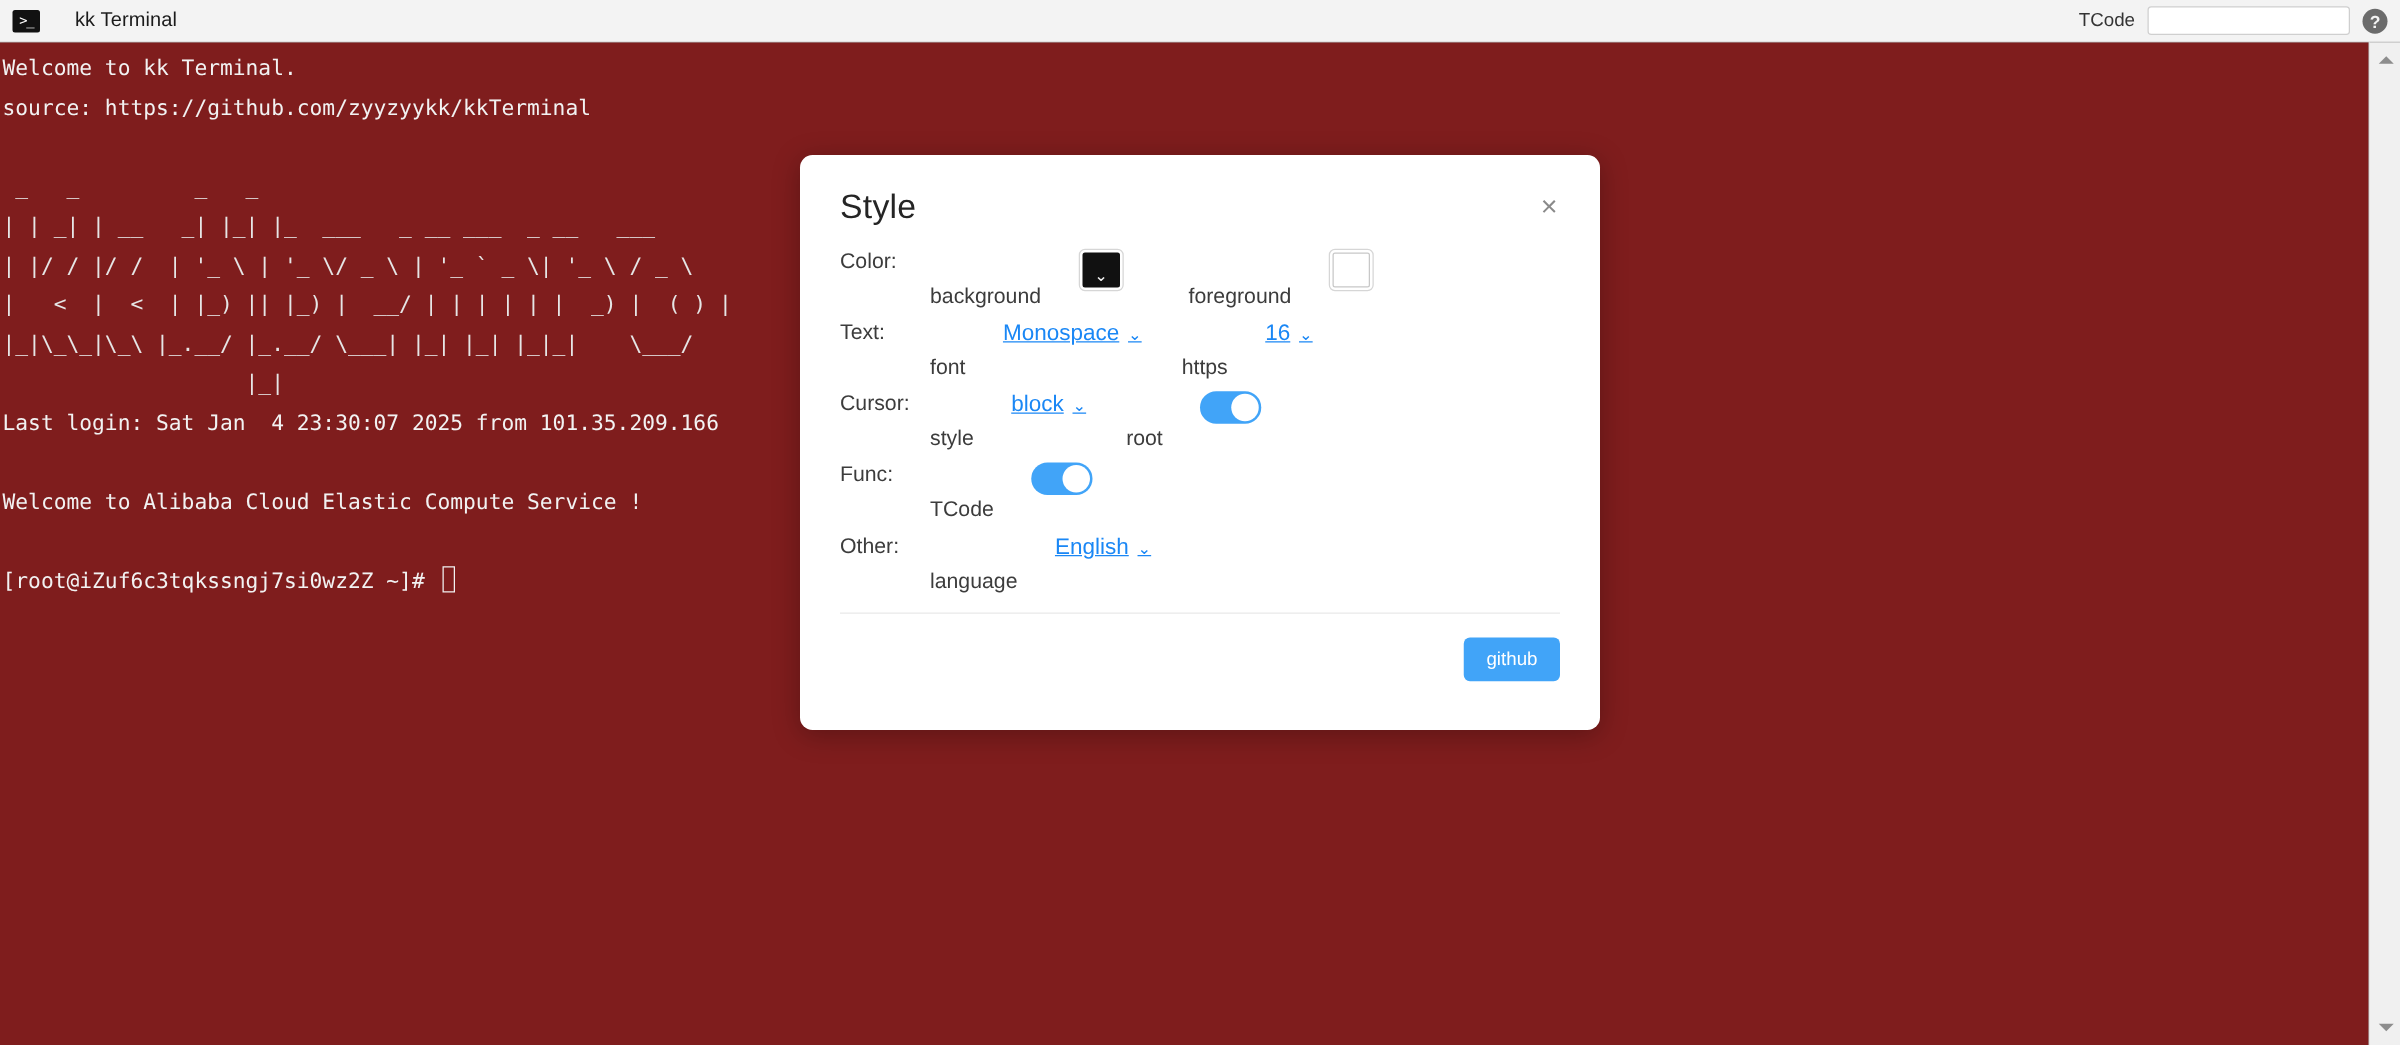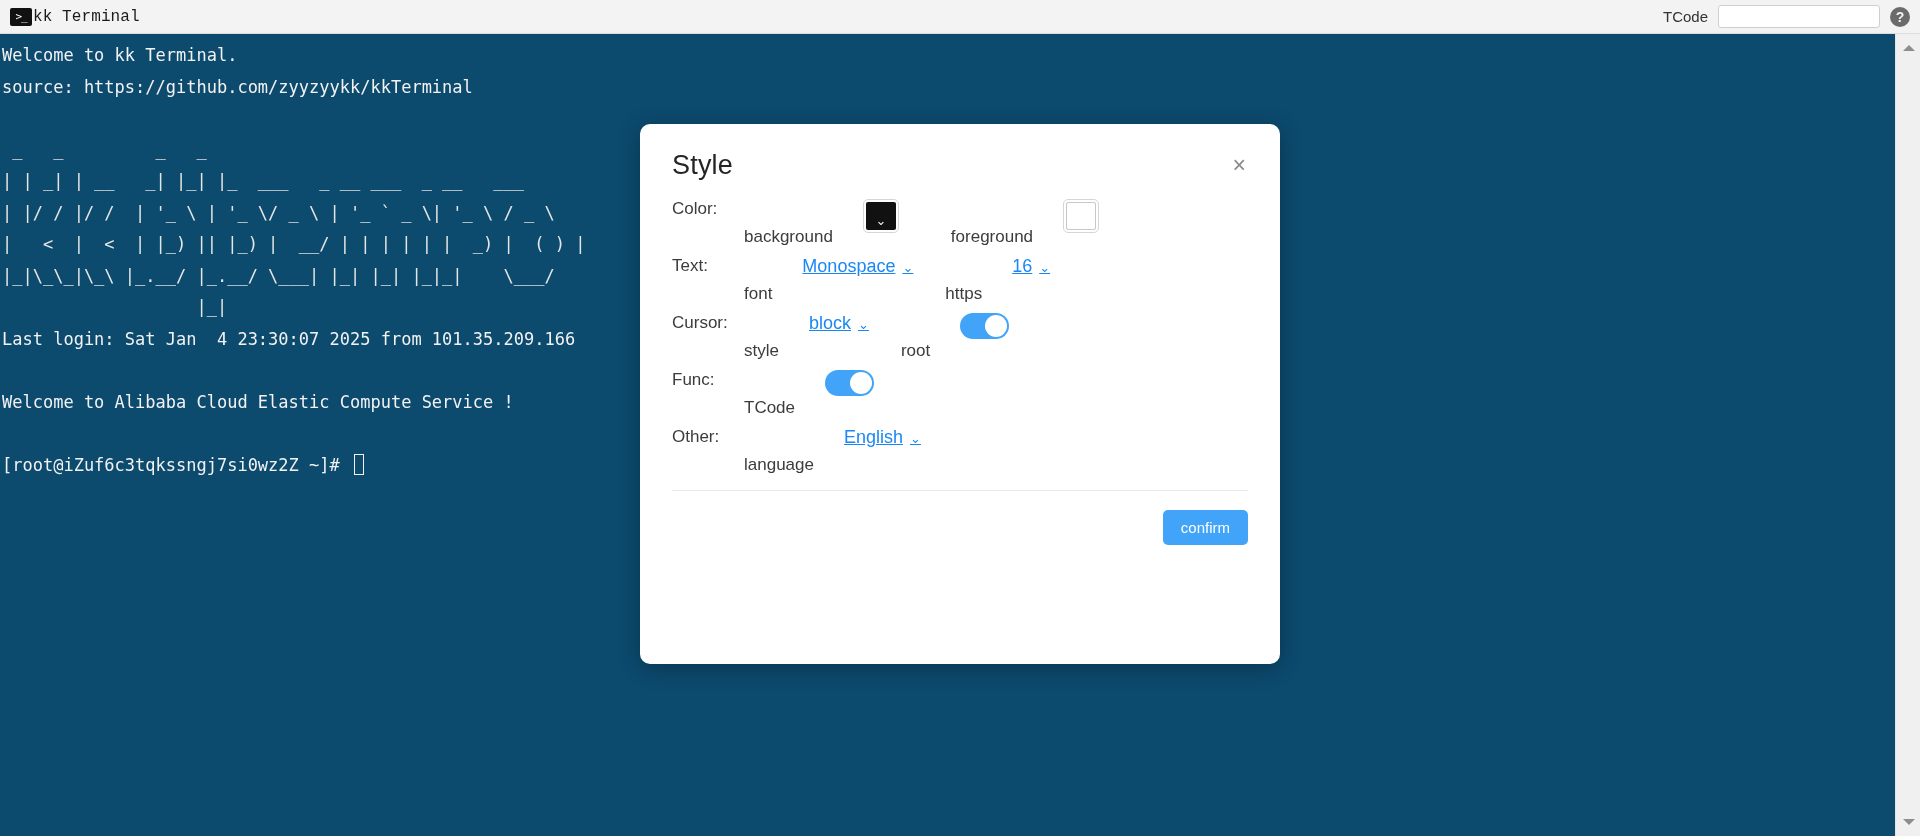--- a/index.html
+++ b/index.html
@@ -23,22 +23,22 @@
   .tb-left { display: flex; align-items: center; padding-left: 10px; }
   .tb-icon {
     width: 22px; height: 18px; background: #111;
     border-radius: 2px; color: #fff;
     font-family: "DejaVu Sans Mono", monospace;
     font-size: 11px; line-height: 18px; text-align: center;
     letter-spacing: -1px;
     display: inline-block;
   }
   .tb-title {
-    margin-left: 1px; font-size: 16px; color: #1b1b1b;
-    font-family: Liberation Mono, monospace;
+    margin-left: 28px; font-size: 16px; color: #1b1b1b;
+    font-family: Liberation Sans, sans-serif;
     letter-spacing: .1px;
   }
   .tb-right {
     margin-left: auto; display: flex; align-items: center;
     padding-right: 10px; gap: 10px;
   }
   .tcode-label { font-size: 15px; color: #333; }
   .tcode-input {
     width: 150px; height: 21px;
     border: 1px solid #cfcfcf; border-radius: 3px;
@@ -52,21 +52,21 @@
     font-size: 14px; font-weight: bold;
     line-height: 20px; text-align: center;
     cursor: pointer; user-select: none;
     font-family: "Liberation Sans", sans-serif;
   }
 
   
   .terminal {
     position: absolute; top: 34px; left: 0;
     width: 1895px; height: 802px;
-    background: #0c4a6e;
+    background: #7f1d1d;
     overflow: hidden;
   }
   .term-text {
     margin: 0; padding: 6px 0 0 2px;
     color: #f2f2f2;
     font-family: "DejaVu Sans Mono", monospace;
     font-size: 17px;
     line-height: 31.5px;
     white-space: pre;
     letter-spacing: 0px;
@@ -107,21 +107,21 @@
     width: 0; height: 0;
     border-left: 6px solid transparent;
     border-right: 6px solid transparent;
     border-top: 6px solid #8d8d8d;
   }
 
   
   .modal {
     position: absolute;
     left: 640px; top: 124px;
-    width: 640px; height: 540px;
+    width: 640px; height: 460px;
     background: #ffffff;
     border-radius: 10px;
     box-shadow: 0 4px 22px rgba(0,0,0,.28);
     box-sizing: border-box;
     padding: 0 32px;
   }
   .modal-head {
     display: flex; align-items: flex-start;
     justify-content: space-between;
     padding-top: 26px;
@@ -327,18 +327,18 @@
         <span class="gap-sm"></span>
         <span class="select-link">
           <span>English</span>
           <span class="chev">⌄</span>
         </span>
       </div>
 
       <div class="divider"></div>
 
       <div class="modal-foot">
-        <button class="confirm-btn">confirm</button>
+        <button class="confirm-btn">github</button>
       </div>
     </div>
   </div>
 
 </div>
 
 </body></html>

